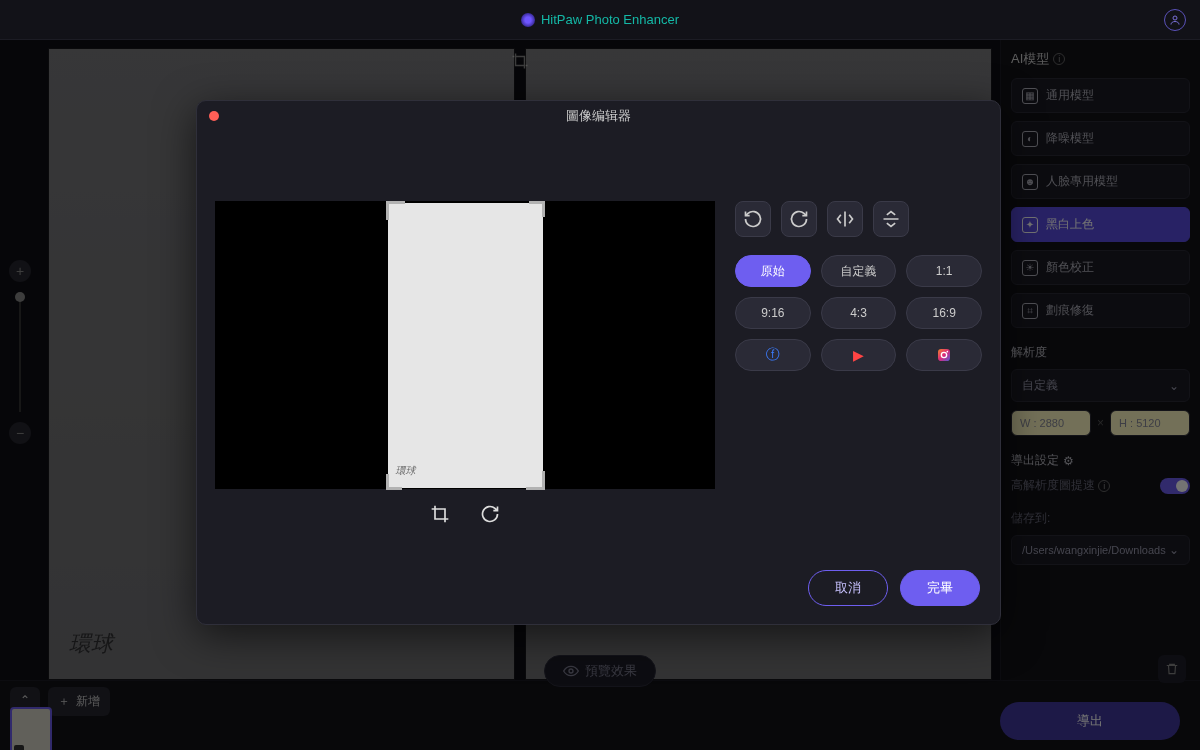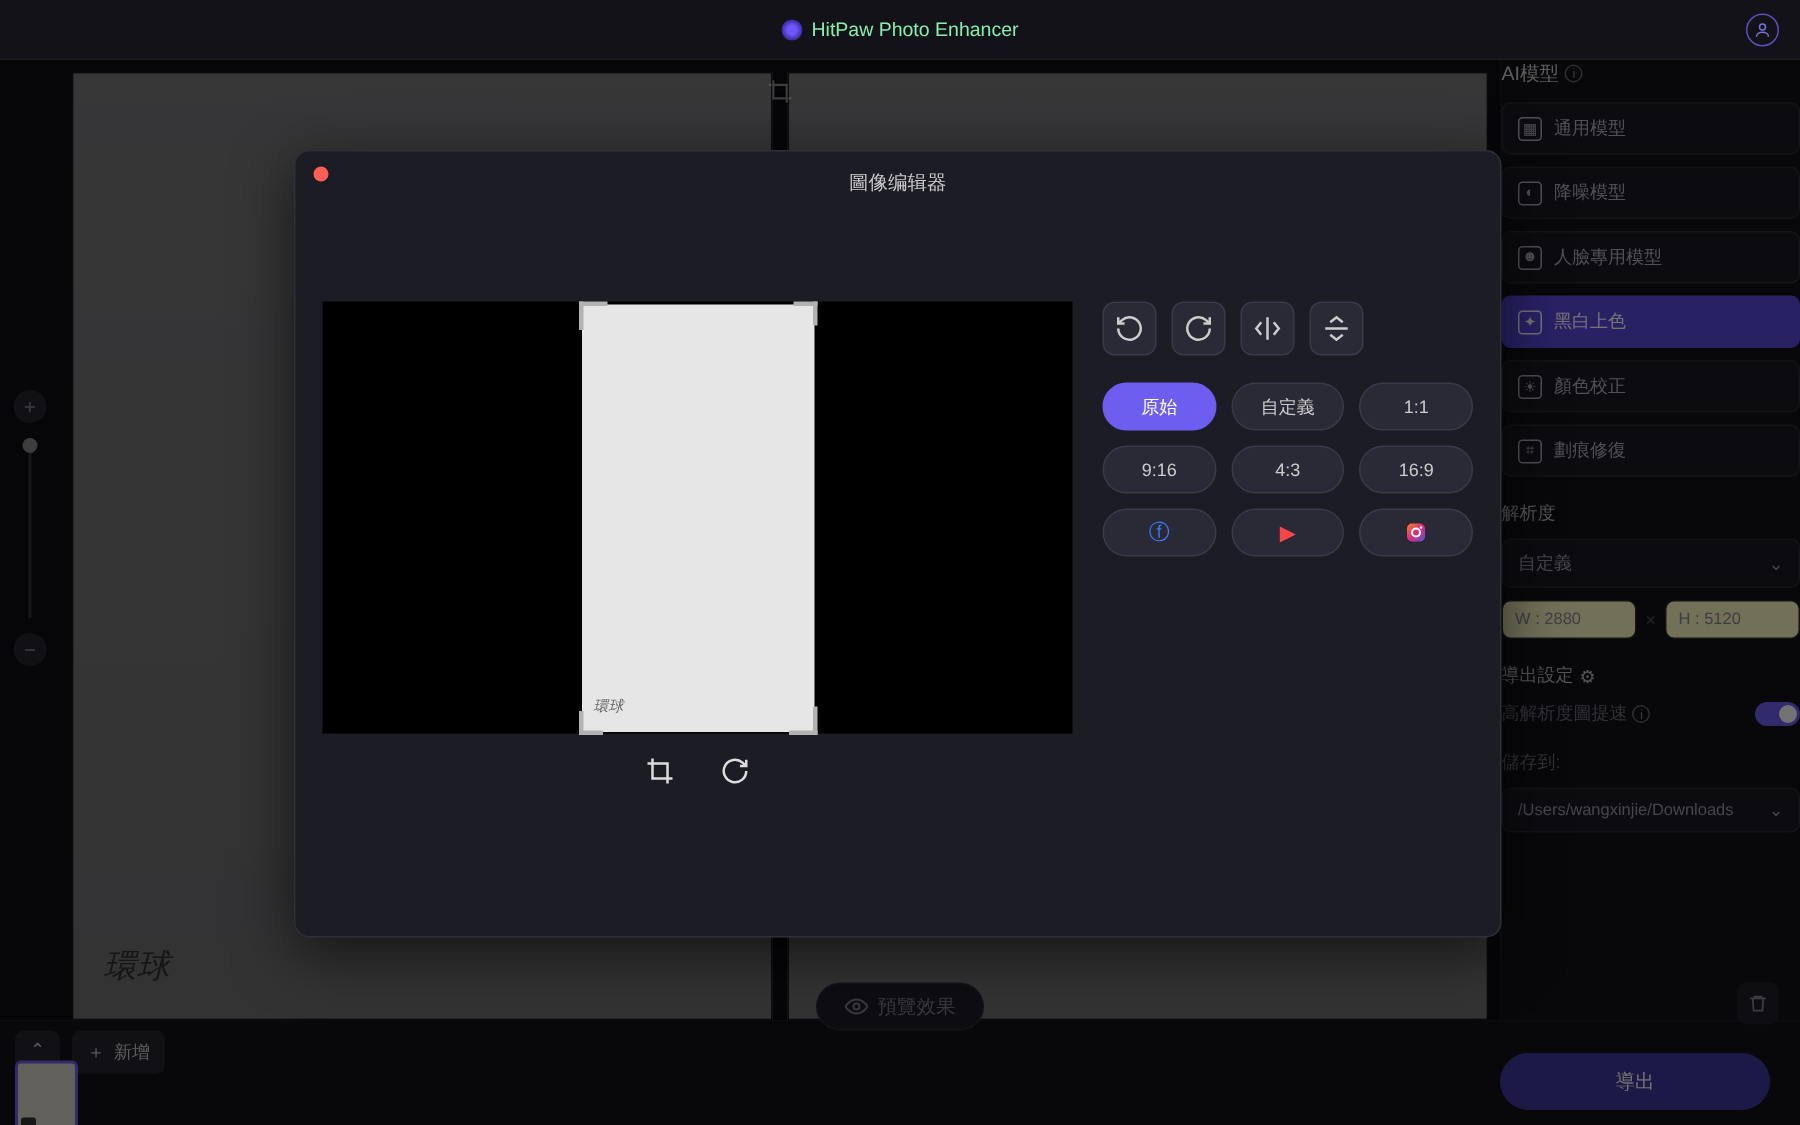--- a/index.html
+++ b/index.html
@@ -1,37 +1,37 @@
 <!DOCTYPE html>
 <html><head>
 <meta charset="utf-8">
 <style>
   * { box-sizing: border-box; margin: 0; padding: 0; font-family: -apple-system, "Helvetica Neue", Arial, sans-serif; }
   body { width: 1200px; height: 750px; background: #0f0f14; color: #d0d0d8; overflow: hidden; position: relative; }
 
   
   .topbar { height: 40px; display: flex; align-items: center; justify-content: center; background: #121218; border-bottom: 1px solid #1c1c24; position: relative; }
-  .topbar-title { display: flex; align-items: center; gap: 6px; font-size: 13px; color: #86efac; }
+  .topbar-title { display: flex; align-items: center; gap: 6px; font-size: 13px; color: #14b8a6; }
   .topbar-logo { width: 14px; height: 14px; background: radial-gradient(circle,#6e55ff 30%,#3a2b99 70%); border-radius: 50%; }
   .topbar-user { position: absolute; right: 14px; width: 22px; height: 22px; border: 1px solid #5a51b8; border-radius: 50%; display:flex;align-items:center;justify-content:center; }
 
   
   .layout { display: flex; height: 640px; }
   .zoombar { width: 40px; display:flex; flex-direction:column; align-items:center; padding-top:220px; gap:10px; }
   .zoombtn { width:22px;height:22px;border-radius:50%;background:#26262f;display:flex;align-items:center;justify-content:center;color:#888;font-size:14px;cursor:pointer; }
   .zoomtrack{ width:2px; height:120px; background:#333; position:relative;}
   .zoomhandle{ position:absolute; top:0; left:-4px; width:10px;height:10px;border-radius:50%;background:#888;}
 
   .canvas-area { flex:1; position:relative; display:flex; gap:10px; padding: 8px 8px 0 8px; }
   .photo-pane { flex:1; background:#e6e4d9; border:1px solid #222; overflow:hidden; position:relative; }
   .photo-pane .gray { position:absolute; inset:0; background:linear-gradient(180deg,#f2efe6 0%,#e0dcd0 100%); filter:grayscale(1) contrast(.9); }
   .watermark { position:absolute; bottom:20px; left:20px; color:#555; font-size:22px;font-style:italic; font-family:cursive;}
   .crop-icon-top { position:absolute; top:12px; left:50%; transform:translateX(-50%); color:#888; }
 
-  .sidebar { width: 200px; background:#121218; border-left:1px solid #1c1c24; display:flex; flex-direction:column; gap:8px; font-size:12px; color:#b8b8c0;}
+  .sidebar { width: 200px; background:#121218; border-left:1px solid #1c1c24; padding:10px; display:flex; flex-direction:column; gap:8px; font-size:12px; color:#b8b8c0;}
   .side-title{ display:flex; align-items:center; gap:4px; font-size:13px; color:#ccc; margin-bottom:2px;}
   .infoi{ width:12px;height:12px;border:1px solid #666;border-radius:50%;font-size:9px;display:inline-flex;align-items:center;justify-content:center;color:#888;}
   .model-item{ display:flex; align-items:center; gap:8px; background:#1b1b24; border:1px solid #2a2a36; border-radius:6px; padding:8px 10px; cursor:pointer; color:#b0b0bb;}
   .model-item.active{ background:#5a4de0; color:#fff; border-color:#5a4de0;}
   .micon{ width:16px;height:16px; border:1.5px solid currentColor; border-radius:3px; display:flex;align-items:center;justify-content:center;font-size:10px;}
   .sect-label { color:#b8b8c0; margin-top:8px; font-size:12px; display:flex; align-items:center; gap:4px;}
   .select { background:#1b1b24; border:1px solid #2a2a36; border-radius:6px; padding:7px 10px; display:flex; justify-content:space-between; align-items:center; color:#9a9aae;}
   .dims { display:flex; gap:6px; align-items:center;}
   .dims .inp { flex:1; background:#fef9c3; border:1px solid #2a2a36; border-radius:6px; padding:6px 8px; color:#8a8a9a; font-size:11px;}
   .dims .x {color:#555;}
@@ -46,21 +46,21 @@
   .trash{ position:absolute; right:14px; top:-26px; width:28px;height:28px;background:#1e1e28;border-radius:6px;display:flex;align-items:center;justify-content:center;color:#888;}
   .thumb{ width:42px;height:52px;background:#d8d5c8;border:2px solid #6e5ef0;border-radius:4px;position:relative;margin-top:4px;}
   .thumb::after{content:"";position:absolute;bottom:2px;left:2px;width:10px;height:10px;background:#333;border-radius:2px;}
 
   .export-bar{ position:absolute; right:20px; bottom:10px; width:180px;}
   .export-btn{ background:#5a4de0aa; color:#fff; border-radius:20px; padding:10px; text-align:center; font-size:13px; cursor:pointer;}
 
   
   .modal-backdrop{ position:absolute; inset:40px 0 0 0; background:rgba(0,0,0,.55); }
   .modal{ position:absolute; left:196px; top:100px; width:805px; height:525px; background:#1c1c24; border:1px solid #2f2f3a; border-radius:10px; box-shadow:0 10px 40px rgba(0,0,0,.6); display:flex; flex-direction:column; }
-  .modal-head{ height:30px; display:flex; align-items:flex-end; justify-content:center; position:relative; font-size:13px; color:#ccc;}
+  .modal-head{ height:30px; display:flex; align-items:center; justify-content:center; position:relative; font-size:13px; color:#ccc;}
   .modal-dot{ position:absolute; left:12px; top:10px; width:10px;height:10px;border-radius:50%;background:#ff5f57;}
   .modal-body{ flex:1; display:flex; padding:0 18px 0 18px; gap:20px;}
   .editor-stage{ width:500px; display:flex; flex-direction:column; }
   .stage-canvas{ height:288px; background:#000; display:flex; align-items:center; justify-content:center; margin-top:70px;}
   .stage-photo{ width:155px; height:285px; background:#efece2; position:relative; filter:grayscale(1) contrast(.95);}
   .stage-photo::before,.stage-photo::after{content:"";position:absolute;width:16px;height:16px;border:3px solid #f5b400;}
   .stage-photo::before{top:-2px;left:-2px;border-right:none;border-bottom:none;}
   .stage-photo::after{bottom:-2px;right:-2px;border-left:none;border-top:none;}
   .corner-tr,.corner-bl{position:absolute;width:16px;height:16px;border:3px solid #f5b400;}
   .corner-tr{top:-2px;right:-2px;border-left:none;border-bottom:none;}
@@ -286,13 +286,17 @@
                 </linearGradient>
               </defs>
               <rect x="3" y="3" width="18" height="18" rx="5" fill="url(#ig)"></rect>
               <circle cx="12" cy="12" r="4" fill="none" stroke="#fff" stroke-width="2"></circle>
               <circle cx="17" cy="7" r="1.2" fill="#fff"></circle>
             </svg>
         </div>
       </div>
     </div>
   </div>
+  <div class="modal-foot">
+    <div class="btn btn-ghost">取消</div>
+    <div class="btn btn-solid">完畢</div>
+  </div>
 </div>
 
 </body></html>

